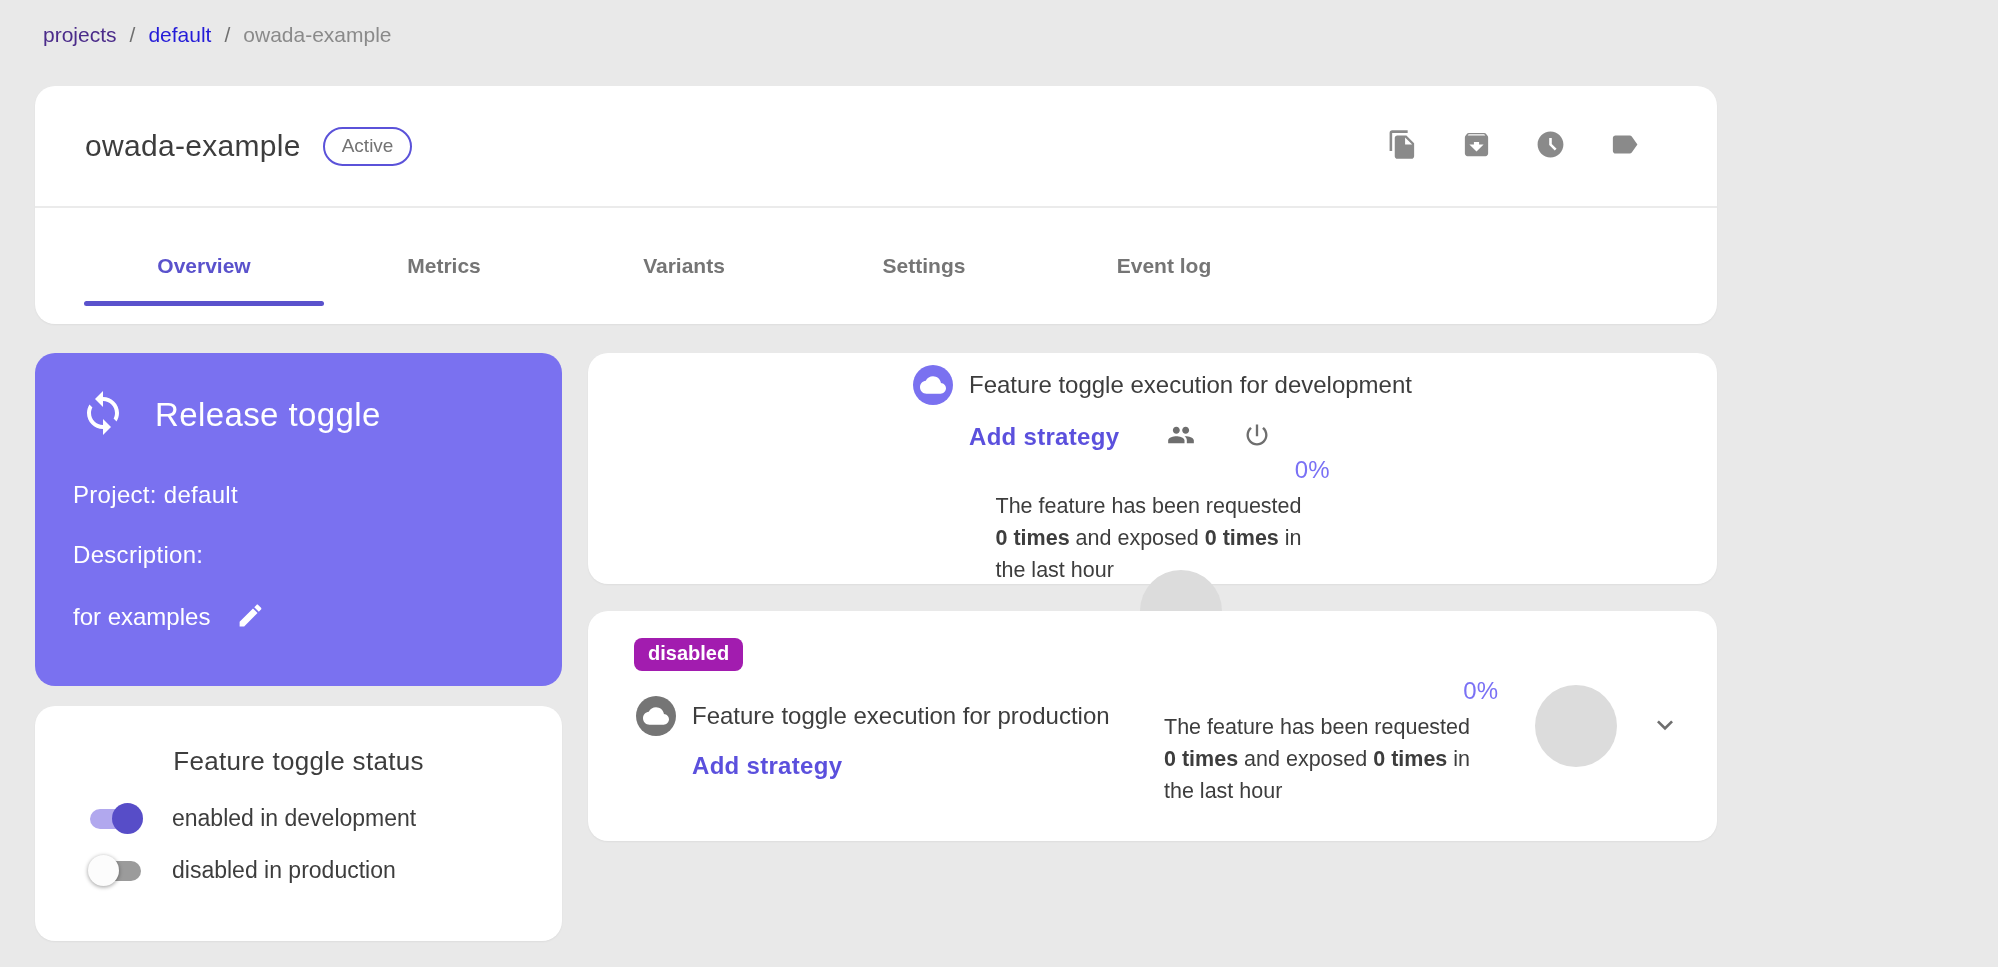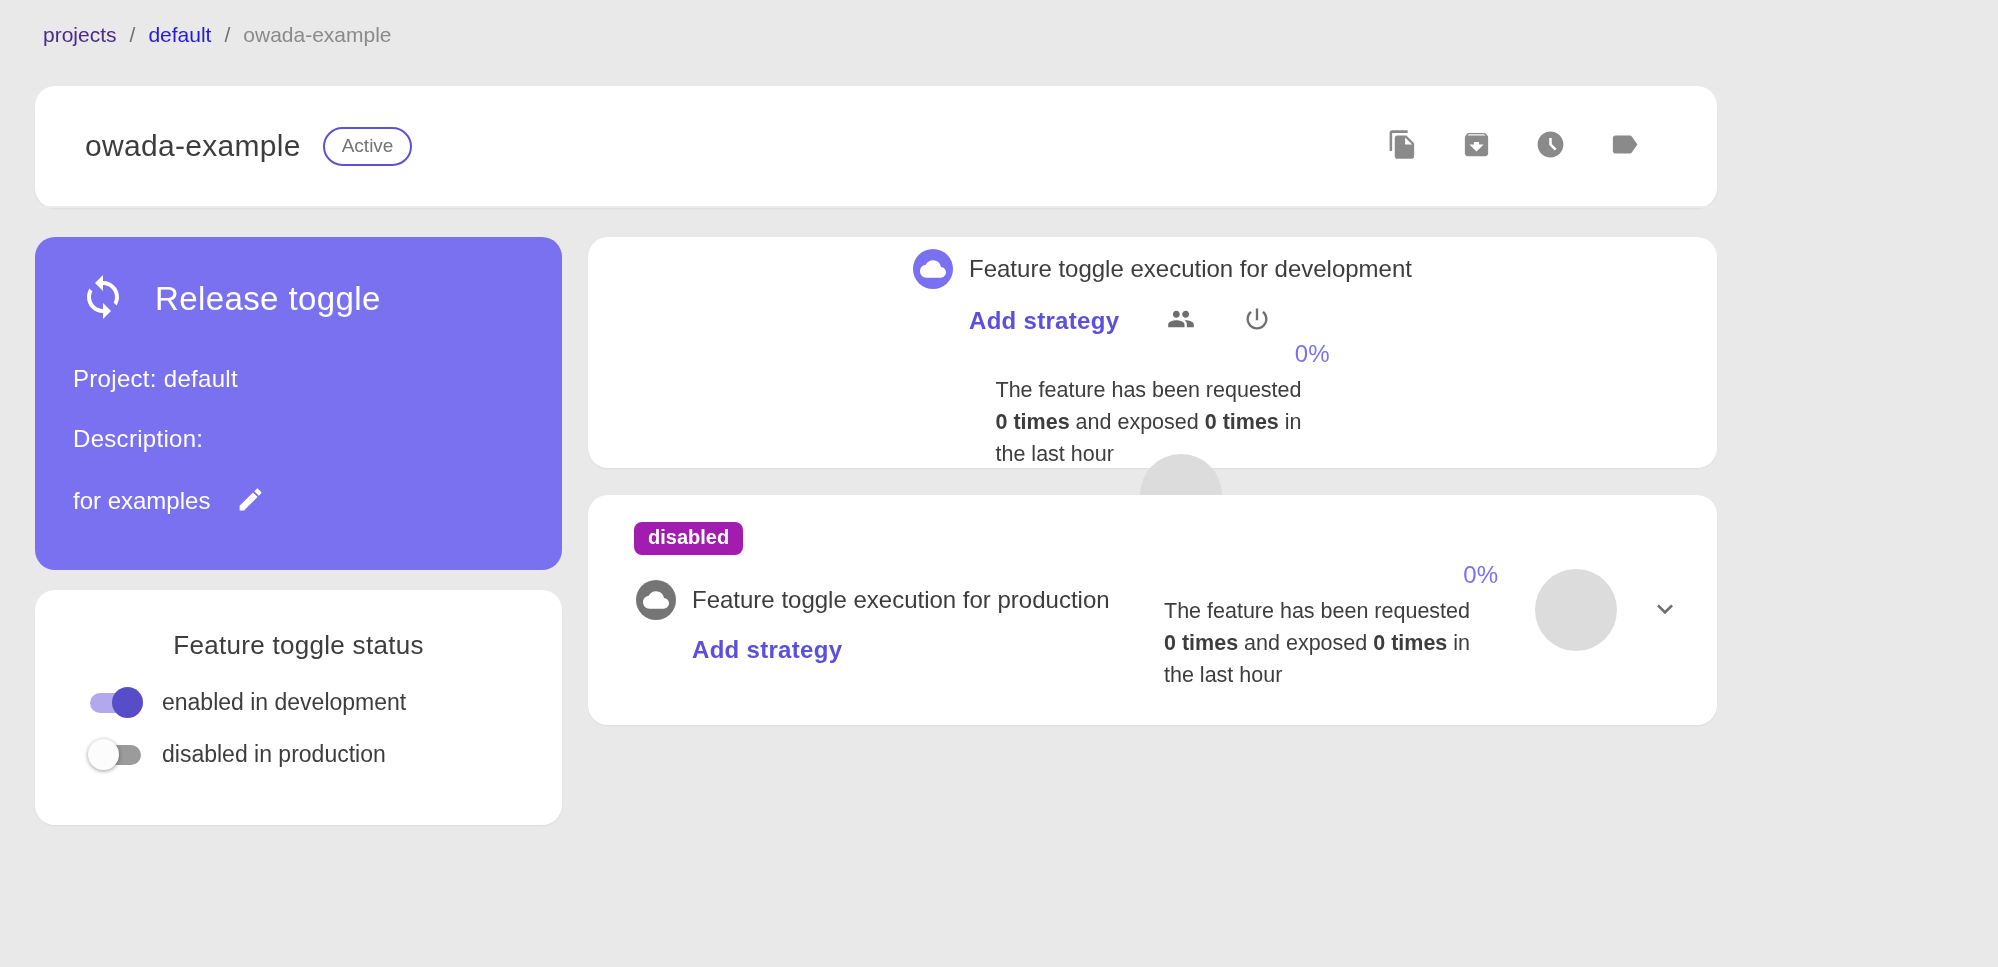--- a/index.html
+++ b/index.html
@@ -42,21 +42,21 @@
   .release-type-row svg { width:48px; height:48px; }
   .release-type-label { font-size:33px; letter-spacing:.4px; }
   .release-line { font-size:24px; margin-bottom:32px; letter-spacing:.3px; }
   .desc-row { display:flex; align-items:center; gap:26px; font-size:24px; }
   .edit-btn { background:none; border:none; padding:0; cursor:pointer; color:#ffffff; display:flex; }
   .edit-btn svg { width:29px; height:29px; }
 
   
   .status-card { height:235px; padding:40px 36px 0;text-align:center; }
   .status-title { font-size:26px; font-weight:400; color:#3d3d3d; margin-bottom:26px; letter-spacing:.3px; }
-  .toggle-row { display:flex; align-items:center; margin-bottom:21px; }
+  .toggle-row { display:flex; align-items:center; margin-bottom:21px;gap:10px; }
   .switch { position:relative; width:55px; height:31px; flex:none; margin-left:17px; cursor:pointer; }
   .switch .track { position:absolute; left:2px; right:2px; top:6px; height:20px; border-radius:10px; background:#9b9b9b; }
   .switch.on .track { background:#b1a8ee; }
   .switch .thumb { position:absolute; top:0; left:0; width:31px; height:31px; border-radius:50%; background:#fcfcfc; box-shadow:0 1px 4px rgba(0,0,0,.4); }
   .switch.on .thumb { left:24px; background:#574dc8; box-shadow:none; }
   .toggle-label { margin-left:19px; font-size:23px; color:#3d3d3d; }
 
   
   .env-card { position:relative; display:flex; align-items:center; padding:0 28px 0 48px; }
   .env-card.dev { height:231px;flex-direction:column; }
@@ -122,20 +122,38 @@
       </button>
       <button class="icon-btn">
         <span>
           <svg viewBox="0 0 24 24" fill="currentColor" width="31" height="31">
               <path d="M17.63 5.84C17.27 5.33 16.67 5 16 5L5 5.01C3.9 5.01 3 5.9 3 7v10c0 1.1.9 2 2 2l11 .01c.67 0 1.27-.33 1.63-.84L22 12l-4.37-6.16z"></path>
             </svg>
         </span>
       </button>
     </div>
     <div class="divider"></div>
+    <div class="tabs">
+      <div class="tab active">
+          <span>Overview</span>
+          <span class="tab-underline"></span>
+        </div>
+      <div class="tab">
+          <span>Metrics</span>
+        </div>
+      <div class="tab">
+          <span>Variants</span>
+        </div>
+      <div class="tab">
+          <span>Settings</span>
+        </div>
+      <div class="tab">
+          <span>Event log</span>
+        </div>
+    </div>
   </section>
 
   <div class="content">
 
     <div class="left-col">
 
       <div class="release-card">
         <div class="release-type-row">
           <span>
             <svg viewBox="0 0 24 24" fill="currentColor" width="48" height="48">

